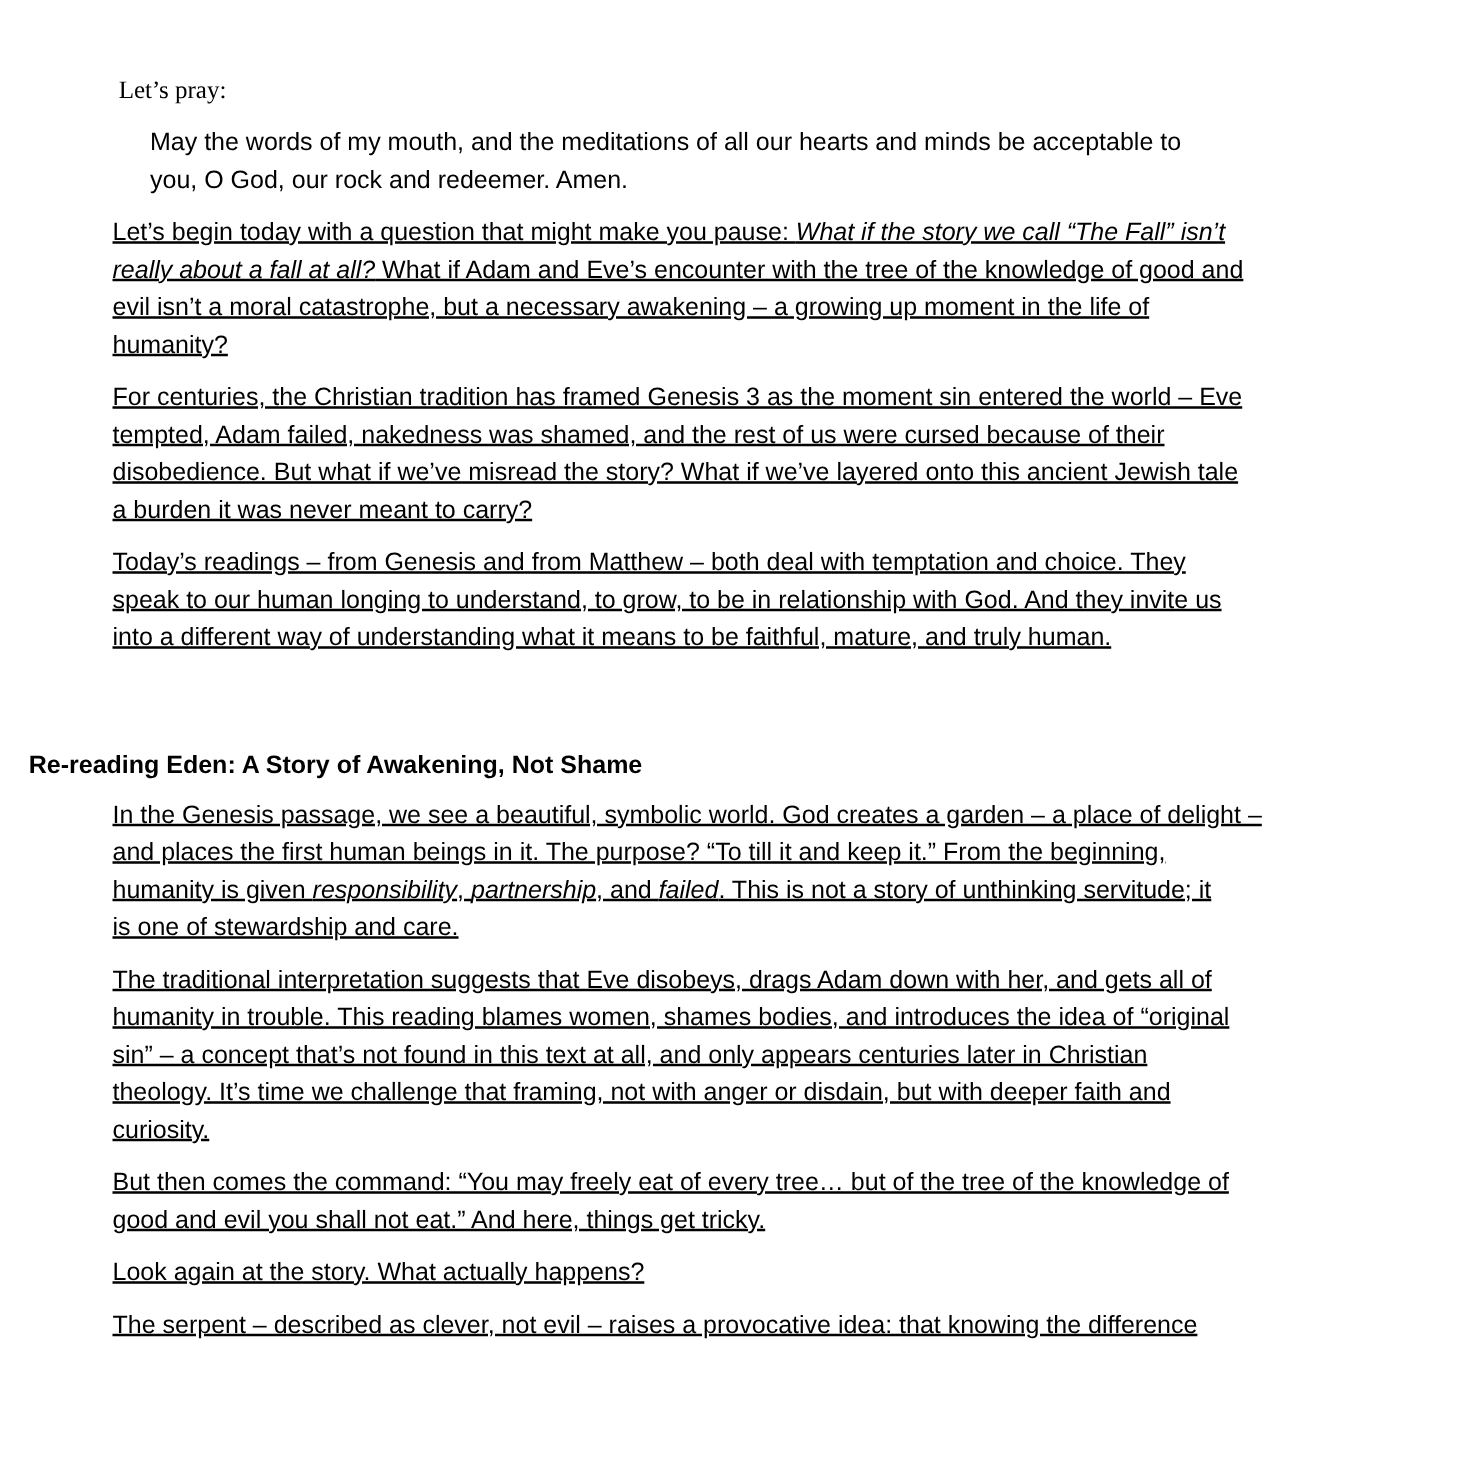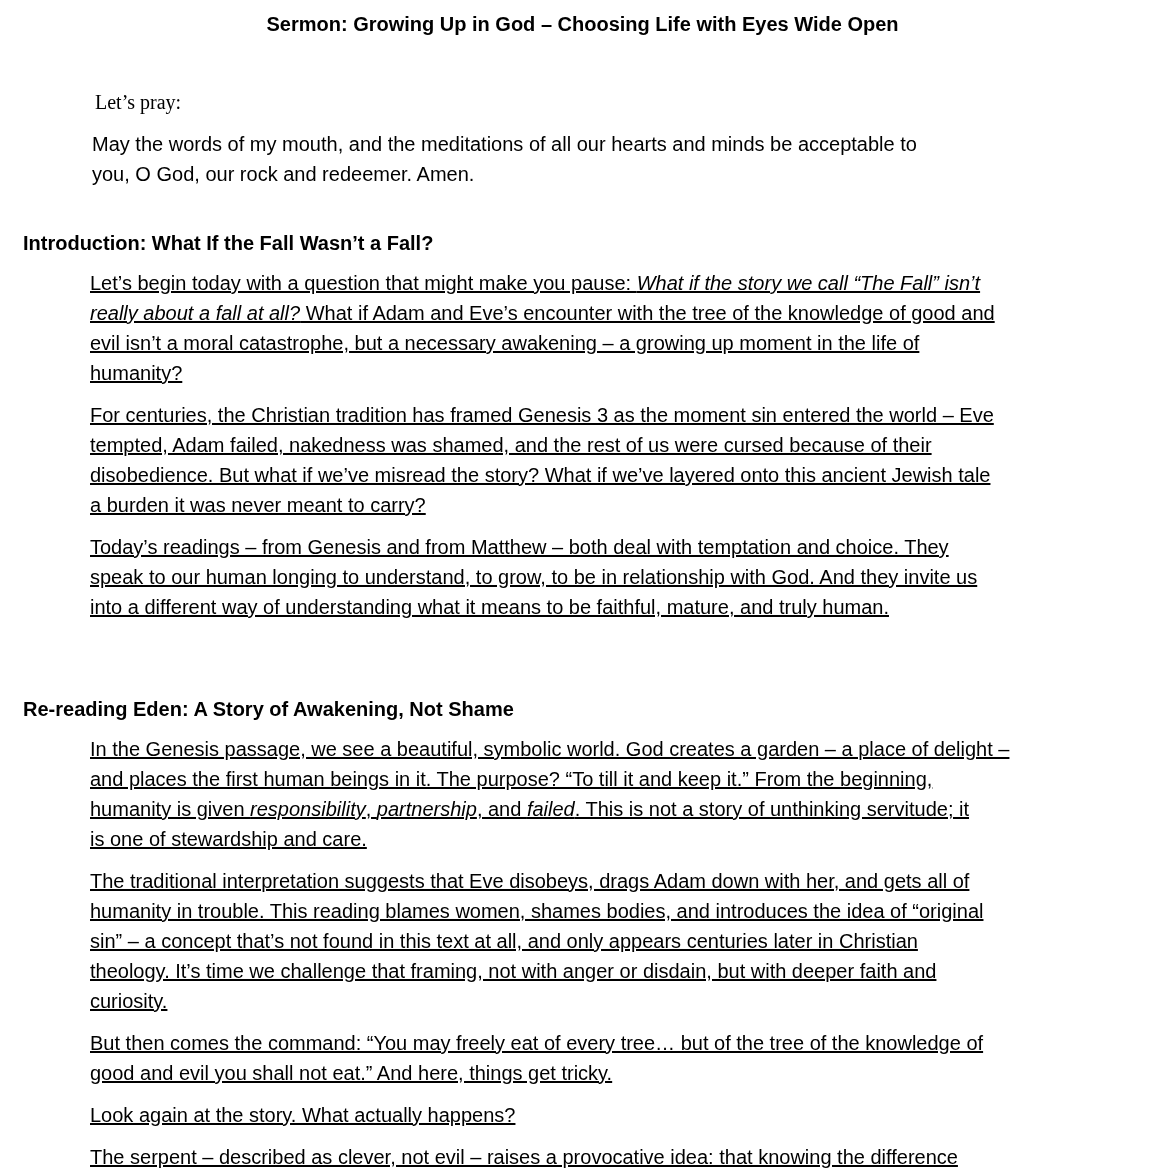--- a/index.html
+++ b/index.html
@@ -12,38 +12,36 @@
   .page { width: 100%; height: 100%; overflow: hidden; padding-top: 9px; }
   .title, .subtitle {
     text-align: center; font-weight: 700; font-size: 20px; line-height: 30px;
     margin: 0 33px 0 23px;
   }
   .subtitle { font-style: italic; }
   .para, .heading, .lets-pray, .prayer {
     font-size: 20px; line-height: 30px; white-space: pre-line;
   }
   .lets-pray { margin: 48px 0 12px 95px; font-family: Liberation Serif, serif; }
-  .prayer { margin: 0 0 12px 92px; }
+  .prayer { margin: 0 0 12px 120px; }
   .heading { font-weight: 700; margin: 48px 0 10px 23px; }
   .heading.intro-h { margin-top: 39px; }
   .heading.eden-h { margin-top: 72px; }
   .para { margin: 0 0 12px 90px; text-decoration: underline; }
   .italic { font-style: italic; }
 </style>
 </head>
 <body>
 
 <div class="page">
-  <div class="title">Sermon: Growing Up in God – Choosing Life with Eyes Wide Open</div>
 
   <p class="lets-pray">Let’s pray:</p>
   <p class="prayer">May the words of my mouth, and the meditations of all our hearts and minds be acceptable to
 you, O God, our rock and redeemer. Amen.</p>
 
-  <h2 class="heading intro-h">Introduction: What If the Fall Wasn’t a Fall?</h2>
   <p class="para"><span>Let’s begin today with a question that might make you pause: </span><span class="italic">What if the story we call “The Fall” isn’t
 really about a fall at all?</span><span> What if Adam and Eve’s encounter with the tree of the knowledge of good and
 evil isn’t a moral catastrophe, but a necessary awakening – a growing up moment in the life of
 humanity?</span></p>
   <p class="para">For centuries, the Christian tradition has framed Genesis 3 as the moment sin entered the world – Eve
 tempted, Adam failed, nakedness was shamed, and the rest of us were cursed because of their
 disobedience. But what if we’ve misread the story? What if we’ve layered onto this ancient Jewish tale
 a burden it was never meant to carry?</p>
   <p class="para">Today’s readings – from Genesis and from Matthew – both deal with temptation and choice. They
 speak to our human longing to understand, to grow, to be in relationship with God. And they invite us

